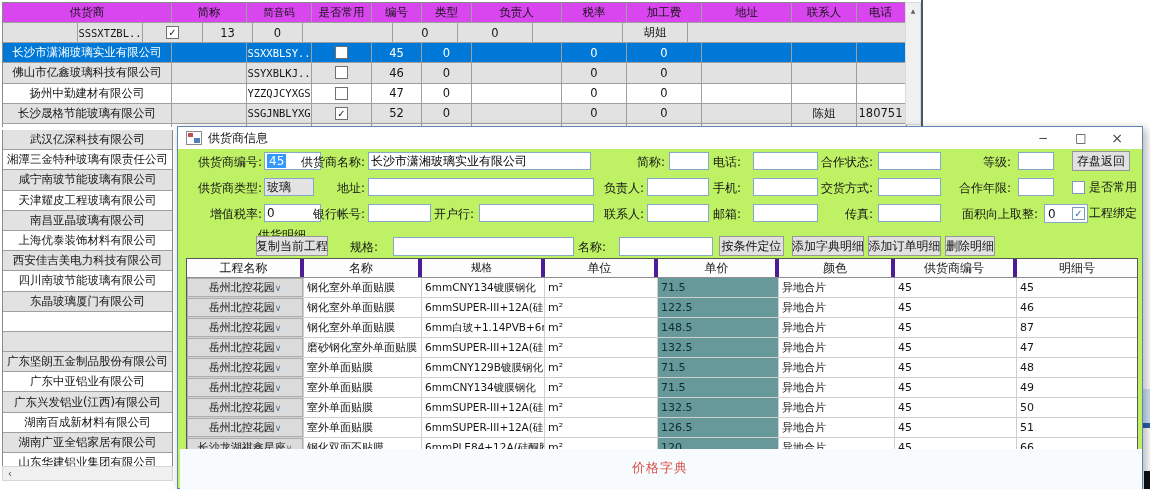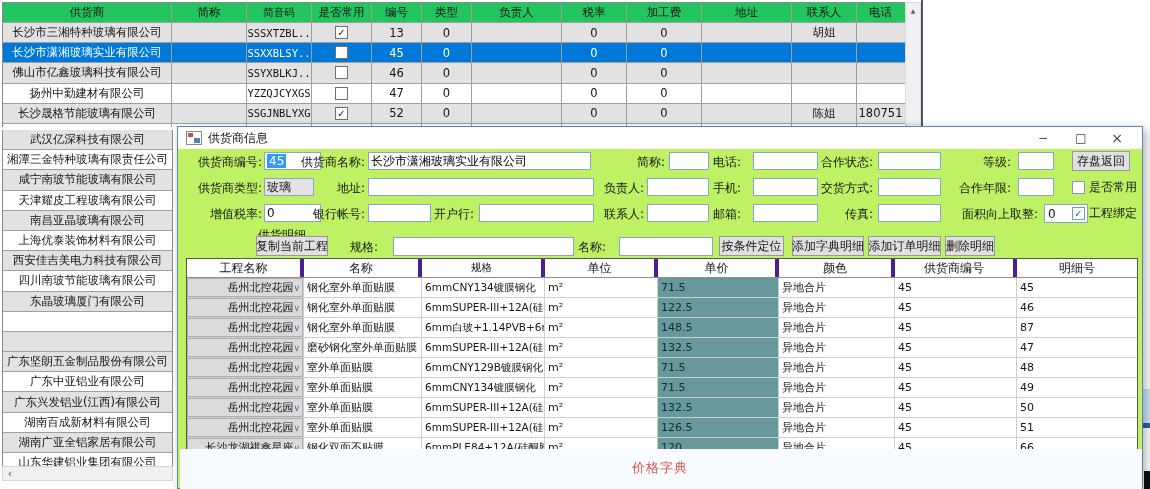--- a/index.html
+++ b/index.html
@@ -2,21 +2,21 @@
 <html><head>
 <meta charset="utf-8">
 <style>
   html,body{margin:0;padding:0}
   body{width:1150px;height:489px;position:relative;overflow:hidden;background:#fff;
        font-family:"DejaVu Sans","Liberation Sans",sans-serif;font-size:12px;color:#141414}
   .abs{position:absolute}
   
   #top-area{left:0;top:0;width:923px;height:127px;overflow:hidden;z-index:1}
   #top-table{position:absolute;left:2px;top:2px;width:903px;border:1px solid #8a8a8a;background:#fff}
-  .thead{display:flex;height:19px;background:#22c55e;border-bottom:1px solid #9f9f9f}
+  .thead{display:flex;height:19px;background:#d946ef;border-bottom:1px solid #9f9f9f}
   .trow{display:flex;height:19.2px;border-bottom:1px solid #9f9f9f;background:#fff}
   .trow.zebra{background:#e2e2e2}
   .trow.sel-row{background:#0078d7;color:#fff}
   .tcell{flex:none;box-sizing:border-box;border-right:1px solid #9f9f9f;display:flex;align-items:center;
          justify-content:center;overflow:hidden;white-space:nowrap;font-size:11.5px}
   .tc0{width:169px}.tc1{width:75px}.tc2{width:65px;font-family:"DejaVu Sans Mono",monospace;font-size:10.5px}
   .tc3{width:60px}.tc4{width:50px}.tc5{width:50px}.tc6{width:90px}.tc7{width:65px}.tc8{width:75px}
   .tc9{width:90px}.tc10{width:65px}.tc11{width:47px;border-right:none}
   .cb{width:13px;height:13px;box-sizing:border-box;background:#fff;border:1px solid #707070;
       font-size:10px;line-height:11px;text-align:center;color:#222}
@@ -59,21 +59,21 @@
   .dd .chev{color:#5a93c4;font-size:10px}
   
   #grid{position:absolute;left:8px;top:131px;width:950px;background:#fff;border:1px solid #565656;box-sizing:content-box}
   #grid-head{display:flex;height:18px;background:#fdfdfd;border-bottom:1px solid #8f8f8f}
   .grow{display:flex;height:19px;border-bottom:1px solid #cfcfcf;background:#fff}
   .gcell{flex:none;box-sizing:border-box;border-right:1px solid #cfcfcf;display:flex;align-items:center;
          padding:0 3px;overflow:hidden;white-space:nowrap;font-size:11px}
   .gch{justify-content:center;font-size:12px;border-right:4px solid #4c1d95}
   .g0{width:117px}.g1{width:118px}.g2{width:123px;font-size:10.5px}.g3{width:113px}
   .g4{width:121px}.g5{width:116px}.g6{width:122px}.g7{flex:1;border-right:none}
-  .combocell{background:#dbdbdb;box-shadow:inset 0 0 0 1px #aeaeae;justify-content:flex-end}
+  .combocell{background:#dbdbdb;box-shadow:inset 0 0 0 1px #aeaeae;justify-content:center}
   .combocell .chev{color:#4d6e8e;font-size:9px}
   .pricecell{background:#67999b;color:#0d2e2e}
   #grid-footer{position:absolute;left:2px;top:322px;width:962px;height:40px;background:#f7fbfe}
   #dict-label{position:absolute;left:0;top:332px;width:100%;text-align:center;color:#d9534f;font-size:13px;
               letter-spacing:1px}
   
   #frag-blue{left:1143px;top:389px;width:7px;height:34px;background:#cfe4f8;z-index:5}
   #frag-line{left:1143px;top:423px;width:7px;height:5px;background:#2d5fa6;z-index:5}
   #frag-glyph{left:1144px;top:471px;width:6px;height:18px;background:#101010;z-index:5}
 </style>
@@ -91,21 +91,20 @@
         <div class="tcell tc5">类型</div>
         <div class="tcell tc6">负责人</div>
         <div class="tcell tc7">税率</div>
         <div class="tcell tc8">加工费</div>
         <div class="tcell tc9">地址</div>
         <div class="tcell tc10">联系人</div>
         <div class="tcell tc11">电话</div>
       </div>
     <div id="top-rows">
         <div class="trow zebra">
-          <div class="tcell tc0">长沙市三湘特种玻璃有限公司</div>
           <div class="tcell tc1"></div>
           <div class="tcell tc2">CSSSXTZBL...</div>
           <div class="tcell tc3">
             <div class="cb">✓</div>
           </div>
           <div class="tcell tc4">13</div>
           <div class="tcell tc5">0</div>
           <div class="tcell tc6"></div>
           <div class="tcell tc7">0</div>
           <div class="tcell tc8">0</div>

